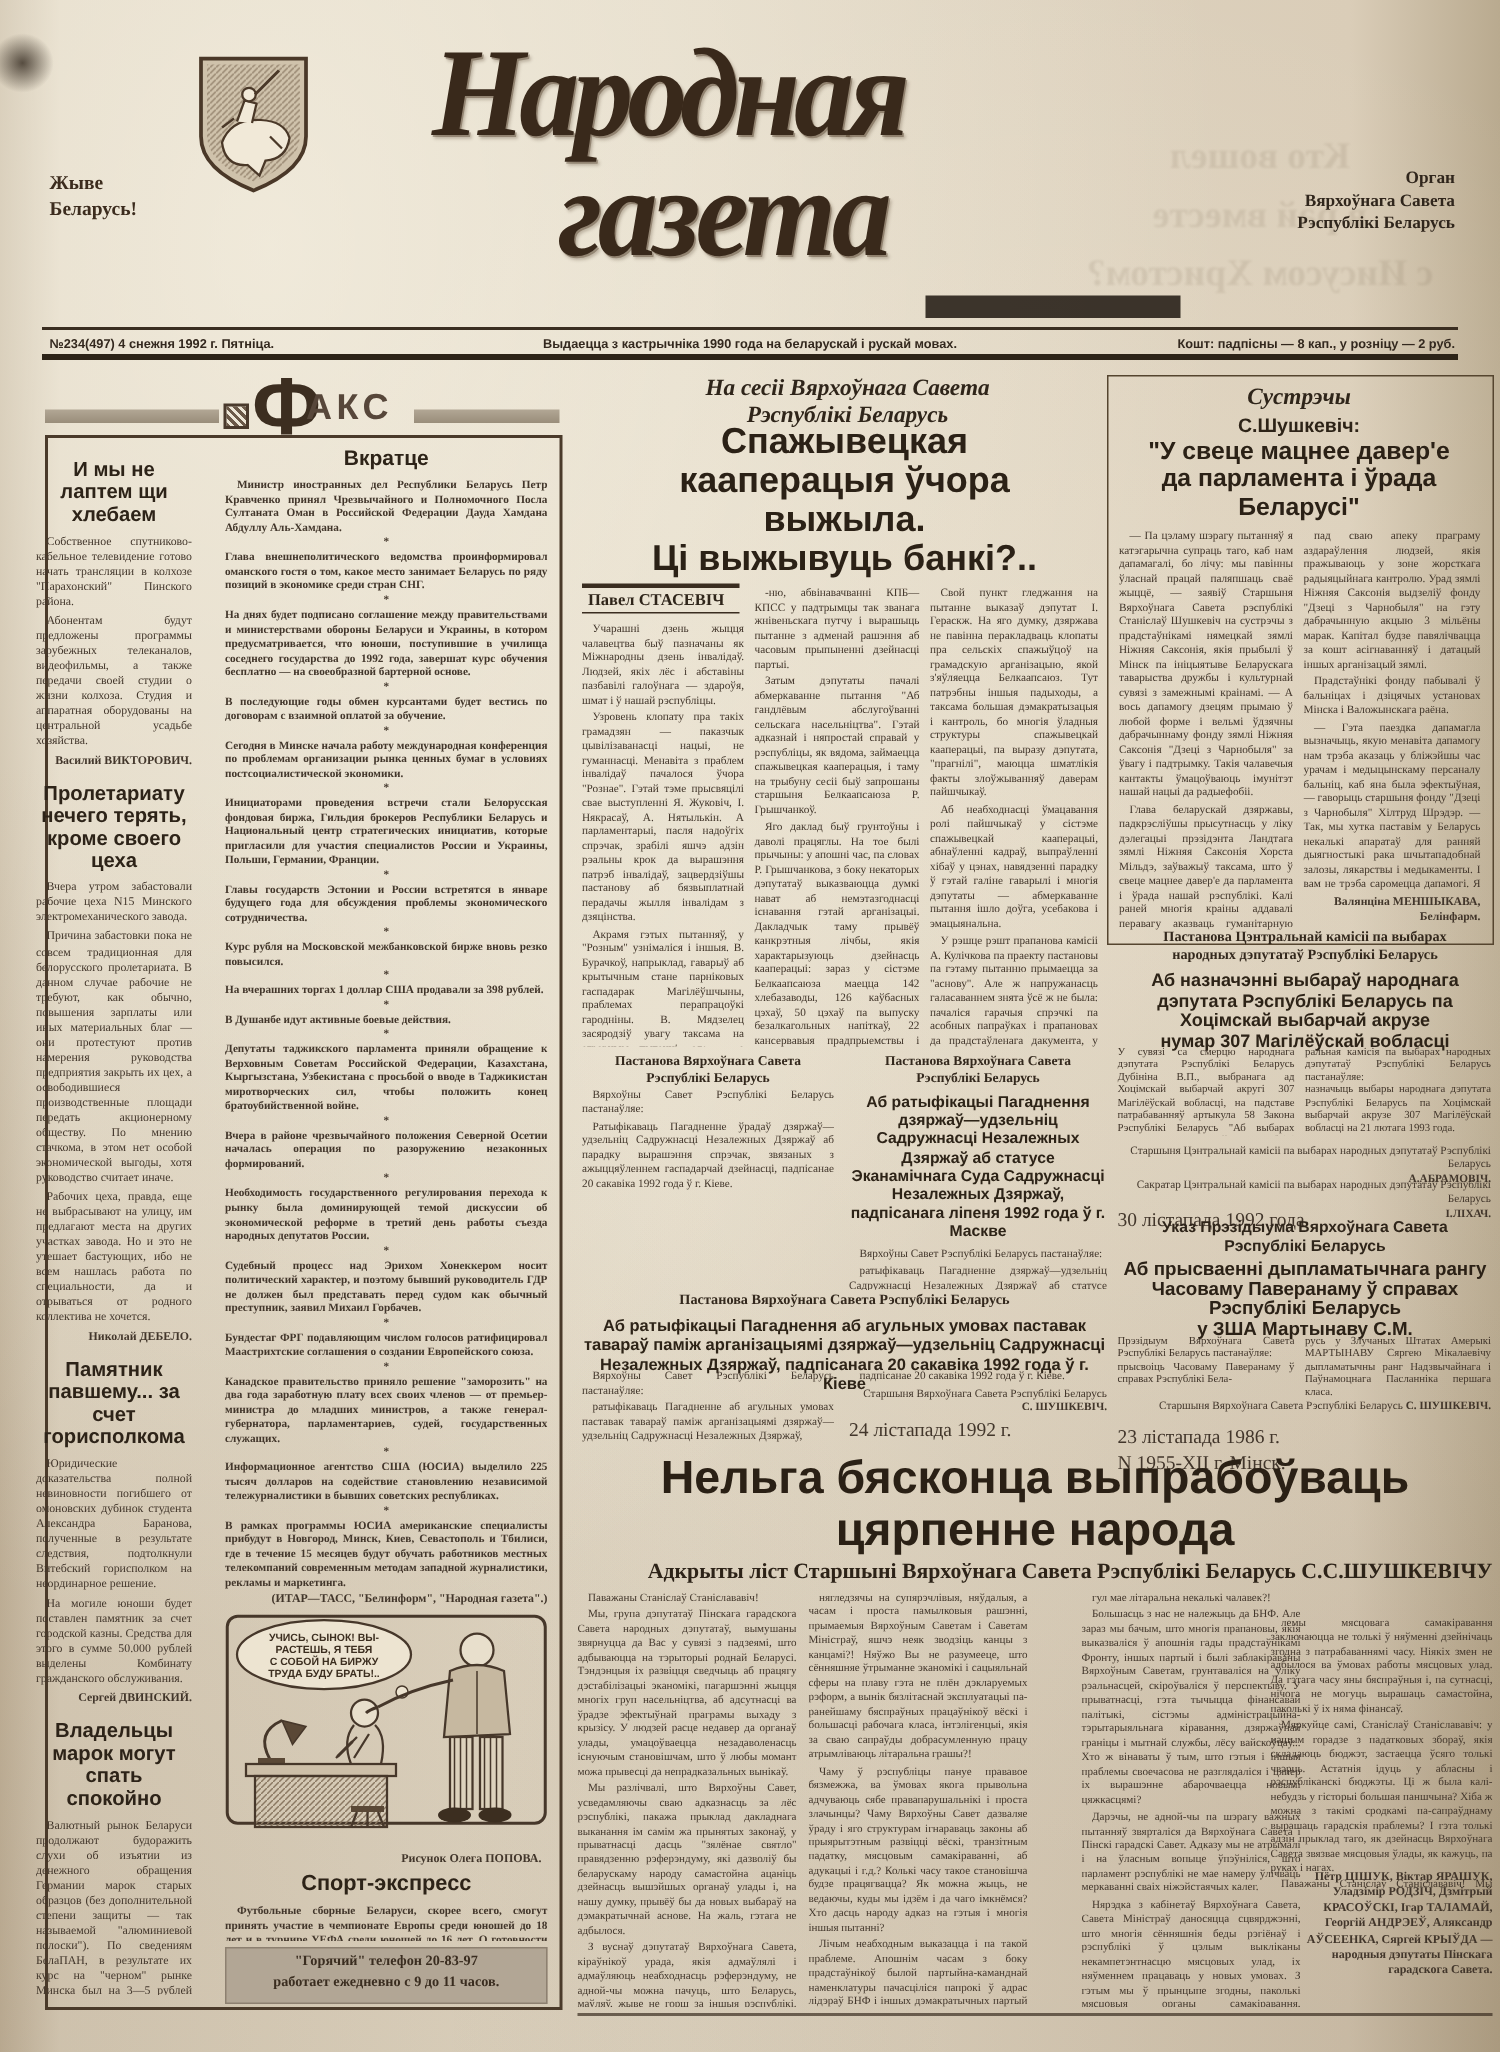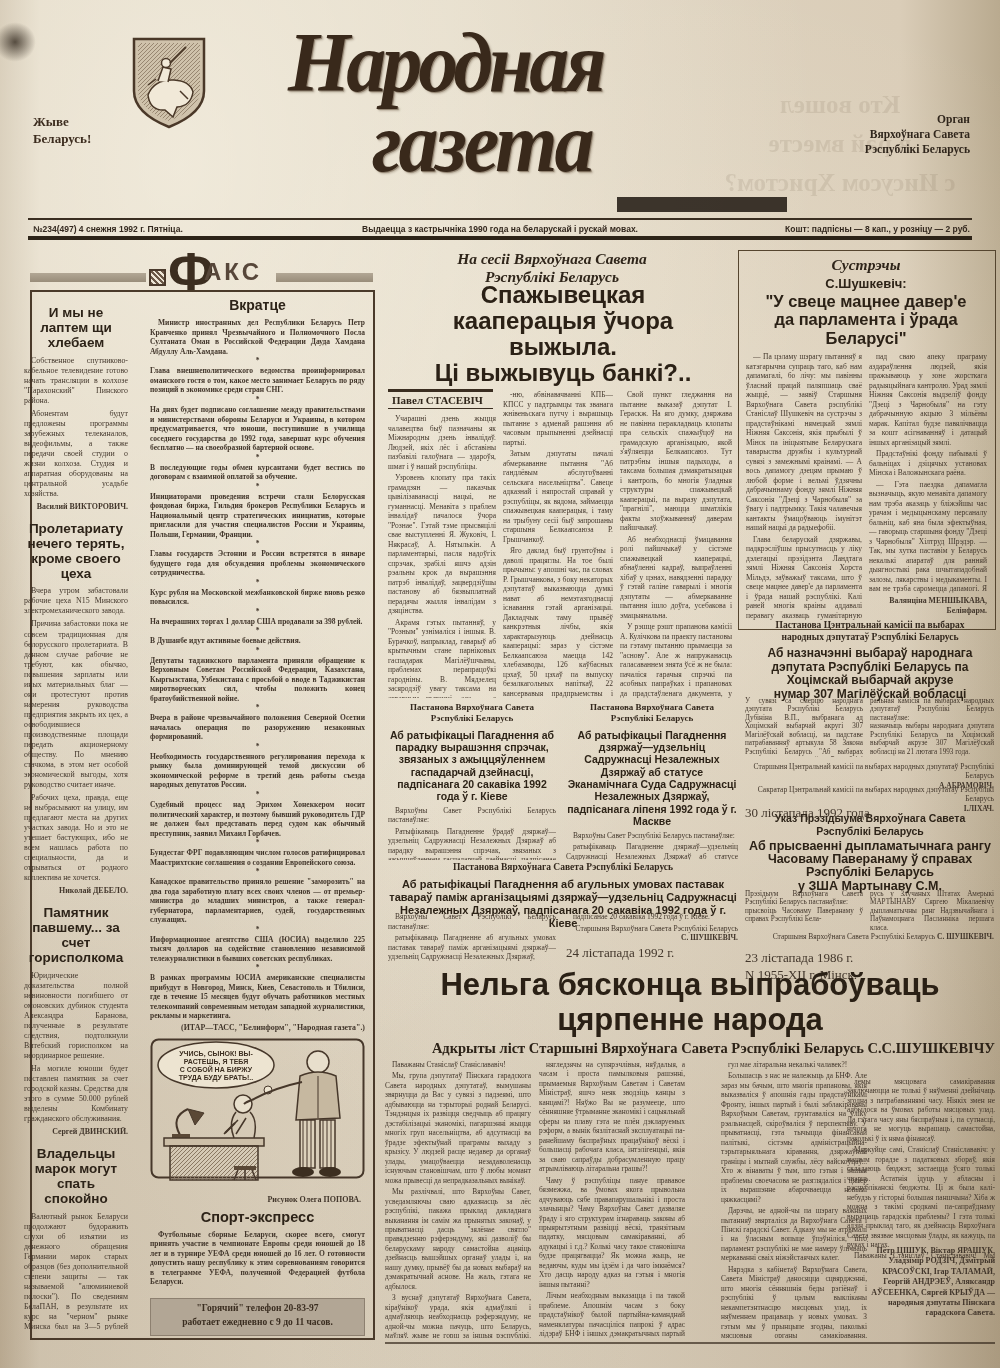--- a/index.html
+++ b/index.html
@@ -158,20 +158,21 @@
       <p>Валютный рынок Беларуси продолжают будоражить слухи об изъятии из денежного обращения Германии марок старых образцов (без дополнительной степени защиты — так называемой "алюминиевой полоски"). По сведениям БелаПАН, в результате их курс на "черном" рынке Минска был на 3—5 рублей ниже курса марок новых образцов.</p>
     </div>
 
   <div class="abs hidden-overflow" style="left:150px;top:294px;width:215px;height:1000px;">
     <div class="fa-head" style="margin-top:4px;font-size:14px;">Вкратце</div>
     <div class="vkr just" style="font-size:7.5px;line-height:1.27;">
         <p>Министр иностранных дел Республики Беларусь Петр Кравченко принял Чрезвычайного и Полномочного Посла Султаната Оман в Российской Федерации Дауда Хамдана Абдуллу Аль-Хамдана.</p>
         <p>Глава внешнеполитического ведомства проинформировал оманского гостя о том, какое место занимает Беларусь по ряду позиций в экономике среди стран СНГ.</p>
         <p>На днях будет подписано соглашение между правительствами и министерствами обороны Беларуси и Украины, в котором предусматривается, что юноши, поступившие в училища соседнего государства до 1992 года, завершат курс обучения бесплатно — на своеобразной бартерной основе.</p>
         <p>В последующие годы обмен курсантами будет вестись по договорам с взаимной оплатой за обучение.</p>
+        <p>Сегодня в Минске начала работу международная конференция по проблемам организации рынка ценных бумаг в условиях постсоциалистической экономики.</p>
         <p>Инициаторами проведения встречи стали Белорусская фондовая биржа, Гильдия брокеров Республики Беларусь и Национальный центр стратегических инициатив, которые пригласили для участия специалистов России и Украины, Польши, Германии, Франции.</p>
         <p>Главы государств Эстонии и России встретятся в январе будущего года для обсуждения проблемы экономического сотрудничества.</p>
         <p>Курс рубля на Московской межбанковской бирже вновь резко повысился.</p>
         <p>На вчерашних торгах 1 доллар США продавали за 398 рублей.</p>
         <p>В Душанбе идут активные боевые действия.</p>
         <p>Депутаты таджикского парламента приняли обращение к Верховным Советам Российской Федерации, Казахстана, Кыргызстана, Узбекистана с просьбой о вводе в Таджикистан миротворческих сил, чтобы положить конец братоубийственной войне.</p>
         <p>Вчера в районе чрезвычайного положения Северной Осетии началась операция по разоружению незаконных формирований.</p>
         <p>Необходимость государственного регулирования перехода к рынку была доминирующей темой дискуссии об экономической реформе в третий день работы съезда народных депутатов России.</p>
         <p>Судебный процесс над Эрихом Хонеккером носит политический характер, и поэтому бывший руководитель ГДР не должен был представать перед судом как обычный преступник, заявил Михаил Горбачев.</p>
         <p>Бундестаг ФРГ подавляющим числом голосов ратифицировал Маастрихтские соглашения о создании Европейского союза.</p>
@@ -228,37 +229,37 @@
         <p>Футбольные сборные Беларуси, скорее всего, смогут принять участие в чемпионате Европы среди юношей до 18 лет и в турнире УЕФА среди юношей до 16 лет. О готовности допустить нашу республику к этим соревнованиям говорится в телеграмме УЕФА, полученной Федерацией футбола Беларуси.</p>
       </div>
 
   </div>
 
   <div class="abs hotline" style="left:150px;top:1298px;width:213px;height:33px;">
     <div>"Горячий" телефон 20-83-97</div>
     <div>работает ежедневно с 9 до 11 часов.</div>
   </div>
 
-  <div class="abs kick pre" style="left:382px;top:250px;width:340px;text-align:center;">На сесіі Вярхоўнага Савета
+  <div class="abs kick pre" style="left:395px;top:250px;width:340px;text-align:center;">На сесіі Вярхоўнага Савета
 Рэспублікі Беларусь</div>
   <div class="abs sess-head pre" style="left:387px;top:282px;width:352px;">Спажывецкая
 кааперацыя ўчора
 выжыла.
 Ці выжывуць банкі?..</div>
   <div class="abs" style="left:388px;top:390px;">
     <span class="byline">Павел СТАСЕВІЧ</span>
   </div>
   <div class="abs body-col just hidden-overflow" style="left:388px;top:414px;width:108px;height:284px;">
       <p>Учарашні дзень жыцця чалавецтва быў пазначаны як Міжнародны дзень інвалідаў. Людзей, якіх лёс і абставіны пазбавілі галоўнага — здароўя, шмат і ў нашай рэспубліцы.</p>
       <p>Узровень клопату пра такіх грамадзян — паказчык цывілізаванасці нацыі, не гуманнасці. Менавіта з праблем інвалідаў пачалося ўчора "Рознае". Гэтай тэме прысвяцілі свае выступленні Я. Жуковіч, І. Някрасаў, А. Нятылькін. А парламентарыі, пасля надоўгіх спрэчак, зрабілі яшчэ адзін рэальны крок да вырашэння патрэб інвалідаў, зацвердзіўшы пастанову аб бязвыплатнай перадачы жылля інвалідам з дзяцінства.</p>
       <p>Акрамя гэтых пытанняў, у "Розным" узнімаліся і іншыя. В. Бурачкоў, напрыклад, гаварыў аб крытычным стане парніковых гаспадарак Магілёўшчыны, праблемах перапрацоўкі гародніны. В. Мядзелец засяродзіў увагу таксама на аграрным пытанні, але — з жыцця ўжо вясковшчыны Шаркоўшчыны. С. Папкова турбавала маральная атмасфера ў парламенце пасля рашэння аб неправядзенні рэферэндуму. А. Фрэйберг выказваў сваё меркаванне наконт канкрэтнага факта па выдзяленню зямлі пад фермерства і звязаных з гэтым абставінамі. М. Качан патрабаваў хутчэй зняць несправядлівыя, па яго меркаван-</p>
     </div>
   <div class="abs body-col just hidden-overflow" style="left:503px;top:390px;width:110px;height:308px;">
       <p>-ню, абвінавачванні КПБ—КПСС у падтрымцы так званага жнівеньскага путчу і вырашыць пытанне з адменай рашэння аб часовым прыпыненні дзейнасці партыі.</p>
-      <p>Затым дэпутаты пачалі абмеркаванне пытання "Аб гандлёвым абслугоўванні сельскага насельніцтва". Савеце адказнай і няпростай справай у рэспубліцы, як вядома, займаецца спажывецкая кааперацыя, і таму на трыбуну сесіі быў запрошаны старшыня Белкаапсаюза Р. Грышчанкоў.</p>
+      <p>Затым дэпутаты пачалі абмеркаванне пытання "Аб гандлёвым абслугоўванні сельскага насельніцтва". Гэтай адказнай і няпростай справай у рэспубліцы, як вядома, займаецца спажывецкая кааперацыя, і таму на трыбуну сесіі быў запрошаны старшыня Белкаапсаюза Р. Грышчанкоў.</p>
       <p>Яго даклад быў грунтоўны і даволі працяглы. На тое былі прычыны: у апошні час, па словах Р. Грышчанкова, з боку некаторых дэпутатаў выказваюцца думкі нават аб немэтазгоднасці існавання гэтай арганізацыі. Дакладчык таму прывёў канкрэтныя лічбы, якія характарызуюць дзейнасць кааперацыі: зараз у сістэме Белкаапсаюза маецца 142 хлебазаводы, 126 каўбасных цэхаў, 50 цэхаў па выпуску безалкагольных напіткаў, 22 кансервавыя прадпрыемствы і цэлы шэраг іншых вытворчасцей, якія выпрацоўваюць больш 600 назваў тавараў на суму каля 10 мільярдаў рублёў.</p>
     </div>
   <div class="abs body-col just hidden-overflow" style="left:620px;top:390px;width:112px;height:308px;">
       <p>Свой пункт гледжання на пытанне выказаў дэпутат І. Гераскж. На яго думку, дзяржава не павінна перакладваць клопаты пра сельскіх спажыўцоў на грамадскую арганізацыю, якой з'яўляецца Белкаапсаюз. Тут патрэбны іншыя падыходы, а таксама большая дэмакратызацыя і кантроль, бо многія ўладныя структуры спажывецкай кааперацыі, па выразу дэпутата, "прагнілі", маюцца шматлікія факты злоўжыванняў даверам пайшчыкаў.</p>
       <p>Аб неабходнасці ўмацавання ролі пайшчыкаў у сістэме спажывецкай кааперацыі, абнаўленні кадраў, выпраўленні хібаў у цэнах, навядзенні парадку ў гэтай галіне гаварылі і многія дэпутаты — абмеркаванне пытання ішло доўга, усебакова і эмацыянальна.</p>
       <p>У рэшце рэшт прапанова камісіі А. Кулічкова па праекту пастановы па гэтаму пытанню прымаецца за "аснову". Але ж напружанасць галасаваннем знята ўсё ж не была: пачаліся гарачыя спрэчкі па асобных папраўках і прапановах да прадстаўленага дакумента, у прыватнасці, аб ільготных крэдытах, падатках і фінансаванні гандлёва-закупачнай дзейнасці арганізацый спажывецкай кааперацыі.</p>
     </div>
 
   <div class="abs meet-box" style="left:738px;top:250px;width:256px;height:378px;"></div>
   <div class="abs kick" style="left:744px;top:256px;width:244px;">Сустрэчы</div>
@@ -274,21 +275,20 @@
       <p>пад сваю апеку праграму аздараўлення людзей, якія пражываюць у зоне жорсткага радыяцыйнага кантролю. Урад зямлі Ніжняя Саксонія выдзеліў фонду "Дзеці з Чарнобыля" на гэту дабрачынную акцыю 3 мільёны марак. Капітал будзе павялічвацца за кошт асігнаванняў і датацый іншых арганізацый зямлі.</p>
       <p>Прадстаўнікі фонду пабывалі ў бальніцах і дзіцячых установах Мінска і Валожынскага раёна.</p>
       <p>— Гэта паездка дапамагла вызначыць, якую менавіта дапамогу нам трэба аказаць у бліжэйшы час урачам і медыцынскаму персаналу бальніц, каб яна была эфектыўная, — гаворыць старшыня фонду "Дзеці з Чарнобыля" Хілтруд Шрэдэр. — Так, мы хутка паставім у Беларусь некалькі апаратаў для ранняй дыягностыкі рака шчытападобнай залозы, лякарствы і медыкаменты. І вам не трэба саромецца дапамогі. Я ўпэўнена, што ні адна краіна, сутыкнуўшыся з такой бядой, не справілася б з ёй у адзіночку.</p>
     </div>
   <div class="abs sig pre" style="left:869px;top:596px;width:118px;">Валянціна МЕНШЫКАВА,
 Белінфарм.</div>
 
   <div class="abs hidden-overflow" style="left:388px;top:702px;width:168px;height:158px;">
     <div class="d-kick pre">Пастанова Вярхоўнага Савета
 Рэспублікі Беларусь</div>
-    <div class="d-title">Аб ратыфікацыі Пагаднення аб парадку вырашэння спрэчак, звязаных з ажыццяўленнем гаспадарчай дзейнасці, падпісанага 20 сакавіка 1992 года ў г. Кіеве</div>
     <div class="d-body just">
         <p>Вярхоўны Савет Рэспублікі Беларусь пастанаўляе:</p>
         <p>Ратыфікаваць Пагадненне ўрадаў дзяржаў—удзельніц Садружнасці Незалежных Дзяржаў аб парадку вырашэння спрэчак, звязаных з ажыццяўленнем гаспадарчай дзейнасці, падпісанае 20 сакавіка 1992 года ў г. Кіеве.</p>
       </div>
 
   </div>
 
   <div class="abs hidden-overflow" style="left:566px;top:702px;width:172px;height:158px;">
     <div class="d-kick pre">Пастанова Вярхоўнага Савета
 Рэспублікі Беларусь</div>

